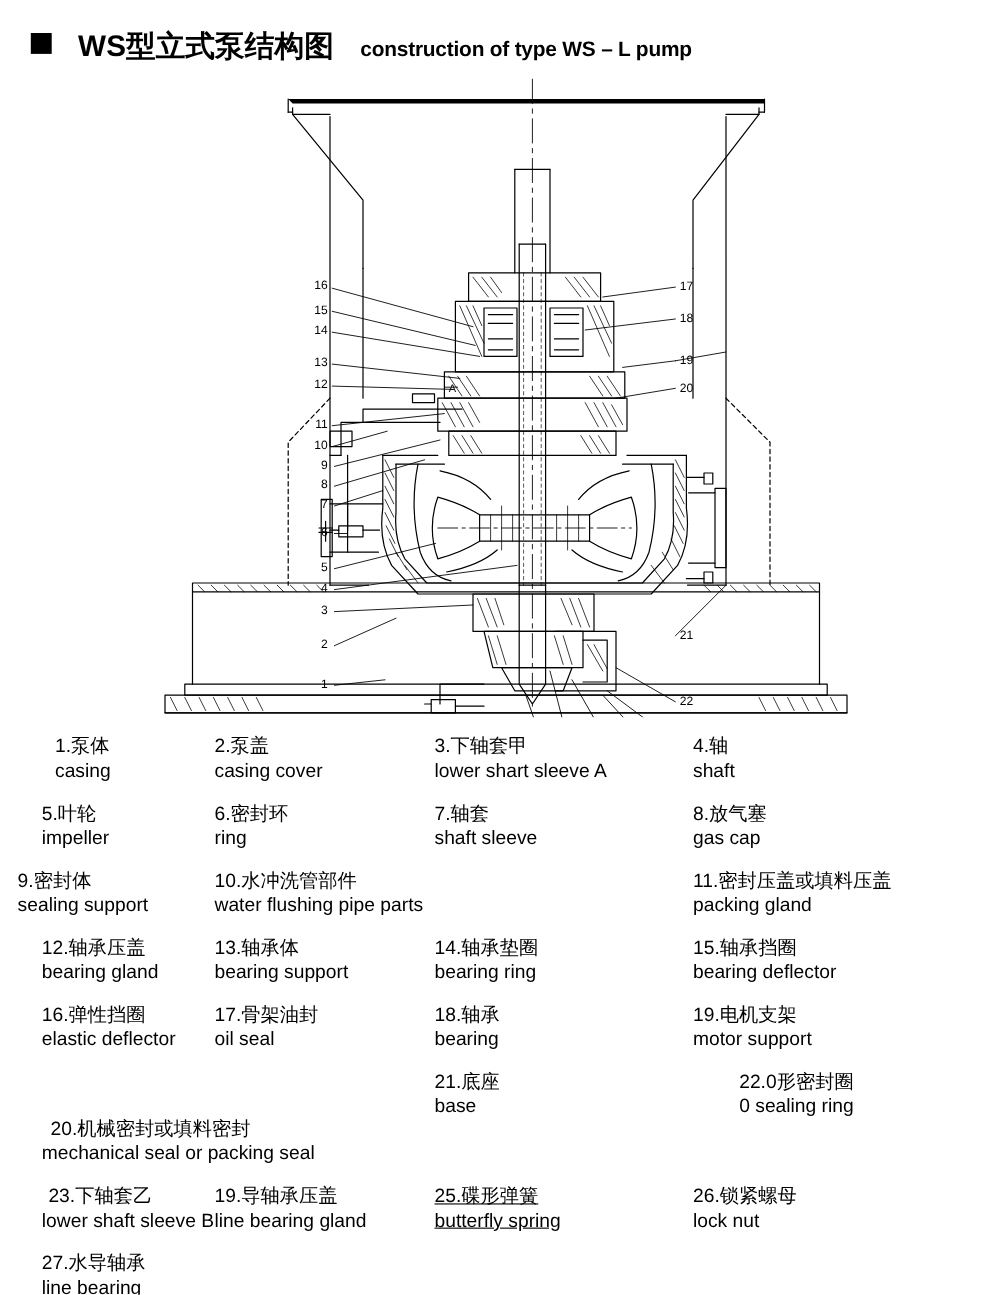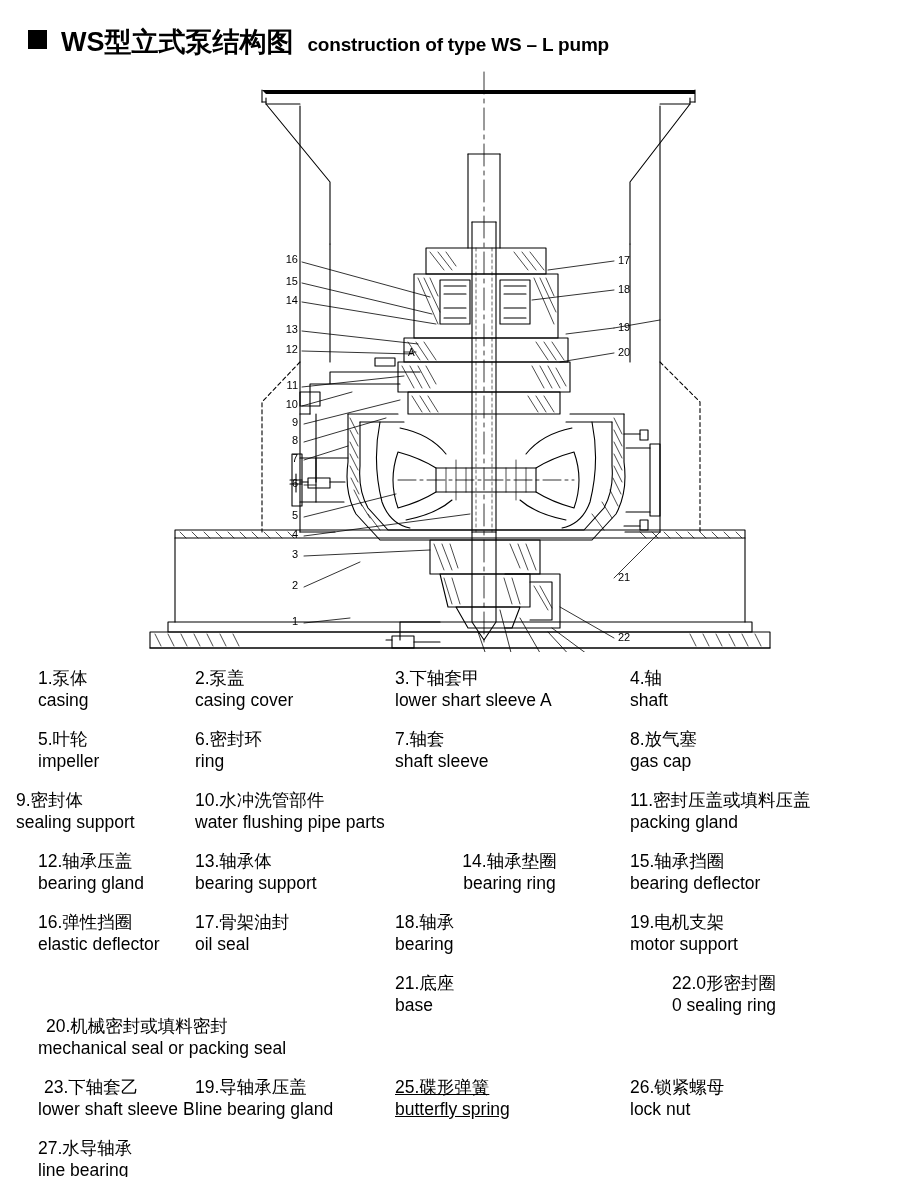--- a/index.html
+++ b/index.html
@@ -21,20 +21,21 @@
     height: 1177px;
   }
 
   
   .header {
     position: absolute;
     left: 28px;
     top: 24px;
     display: flex;
     align-items: baseline;
+    gap: 10px;
     white-space: nowrap;
   }
   .header-bullet {
     width: 19px;
     height: 19px;
     background: #000;
     display: inline-block;
     position: relative;
     top: -2px;
   }
@@ -295,21 +296,21 @@
         <text x="506" y="622">26</text>
         <text x="481" y="622">27</text>
         <text x="408" y="294" font-size="10">A</text>
       </g>
     </svg>
   </div>
 
   <div class="legend">
 
     <div class="legend-row">
-      <div class="legend-item" style="width:195px;padding-left:38px;">
+      <div class="legend-item" style="width:195px;padding-left:50px;">
         <div class="legend-cn">1.泵体</div>
         <div class="legend-en">casing</div>
       </div>
       <div class="legend-item" style="width:200px;">
         <div class="legend-cn">2.泵盖</div>
         <div class="legend-en">casing cover</div>
       </div>
       <div class="legend-item" style="width:235px;">
         <div class="legend-cn">3.下轴套甲</div>
         <div class="legend-en">lower shart sleeve A</div>
@@ -356,21 +357,21 @@
 
     <div class="legend-row">
       <div class="legend-item" style="width:195px;padding-left:38px;">
         <div class="legend-cn">12.轴承压盖</div>
         <div class="legend-en">bearing gland</div>
       </div>
       <div class="legend-item" style="width:200px;">
         <div class="legend-cn">13.轴承体</div>
         <div class="legend-en">bearing support</div>
       </div>
-      <div class="legend-item" style="width:235px;text-align:center;">
+      <div class="legend-item" style="width:235px;">
         <div class="legend-cn">14.轴承垫圈</div>
         <div class="legend-en">bearing ring</div>
       </div>
       <div class="legend-item" style="width:200px;">
         <div class="legend-cn">15.轴承挡圈</div>
         <div class="legend-en">bearing deflector</div>
       </div>
     </div>
 
     <div class="legend-row">

